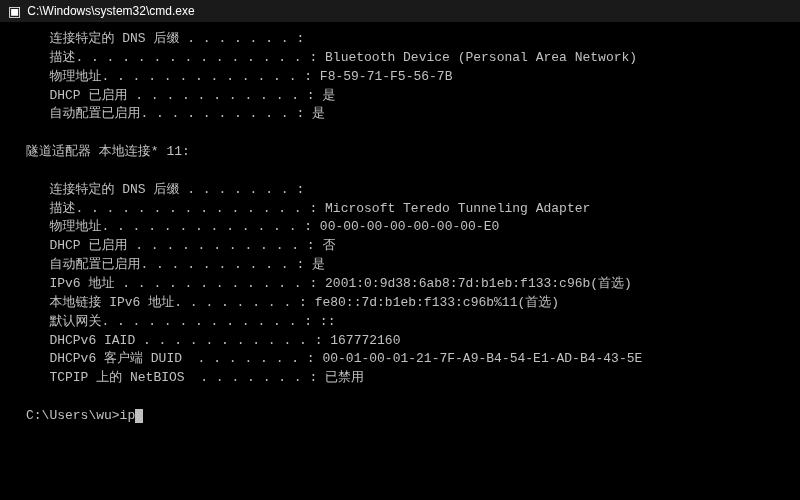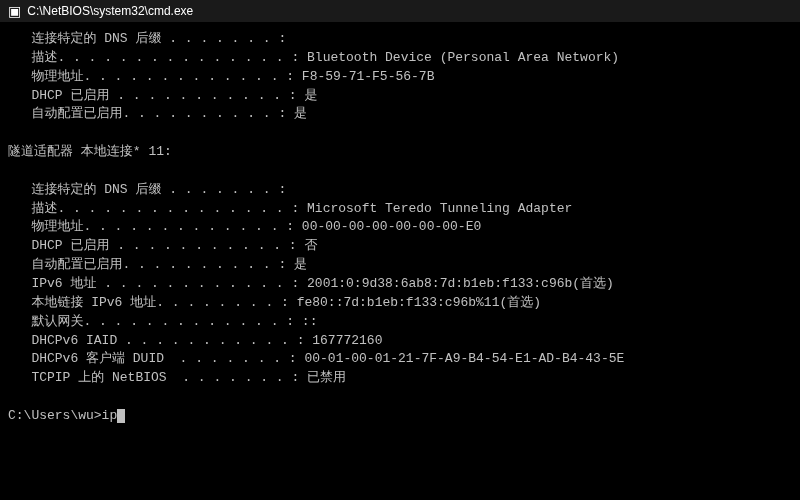--- a/index.html
+++ b/index.html
@@ -37,21 +37,21 @@
 
     .title-bar-icon {
       margin-right: 6px;
       font-size: 14px;
     }
 
     .terminal {
       flex: 1;
       background: #000;
       color: #c0c0c0;
-      padding: 8px 8px;
+      padding: 8px 26px;
       font-size: 13px;
       line-height: 1.45;
       overflow: hidden;
       white-space: pre;
       font-family: 'Courier New', Courier, monospace;
     }
 
     .cursor {
       display: inline-block;
       background: #c0c0c0;
@@ -65,21 +65,21 @@
       0%, 100% { opacity: 1; }
       50% { opacity: 0; }
     }
   </style>
 </head>
 <body>
 
 <div class="window">
   <div class="title-bar">
     <span class="title-bar-icon">▣</span>
-    <span>C:\NetBIOS\system32\cmd.exe</span>
+    <span>C:\Windows\system32\cmd.exe</span>
   </div>
   <div class="terminal" id="terminal-content">   连接特定的 DNS 后缀 . . . . . . . :
    描述. . . . . . . . . . . . . . . : Bluetooth Device (Personal Area Network)
    物理地址. . . . . . . . . . . . . : F8-59-71-F5-56-7B
    DHCP 已启用 . . . . . . . . . . . : 是
    自动配置已启用. . . . . . . . . . : 是
 
 隧道适配器 本地连接* 11:
 
    连接特定的 DNS 后缀 . . . . . . . :

